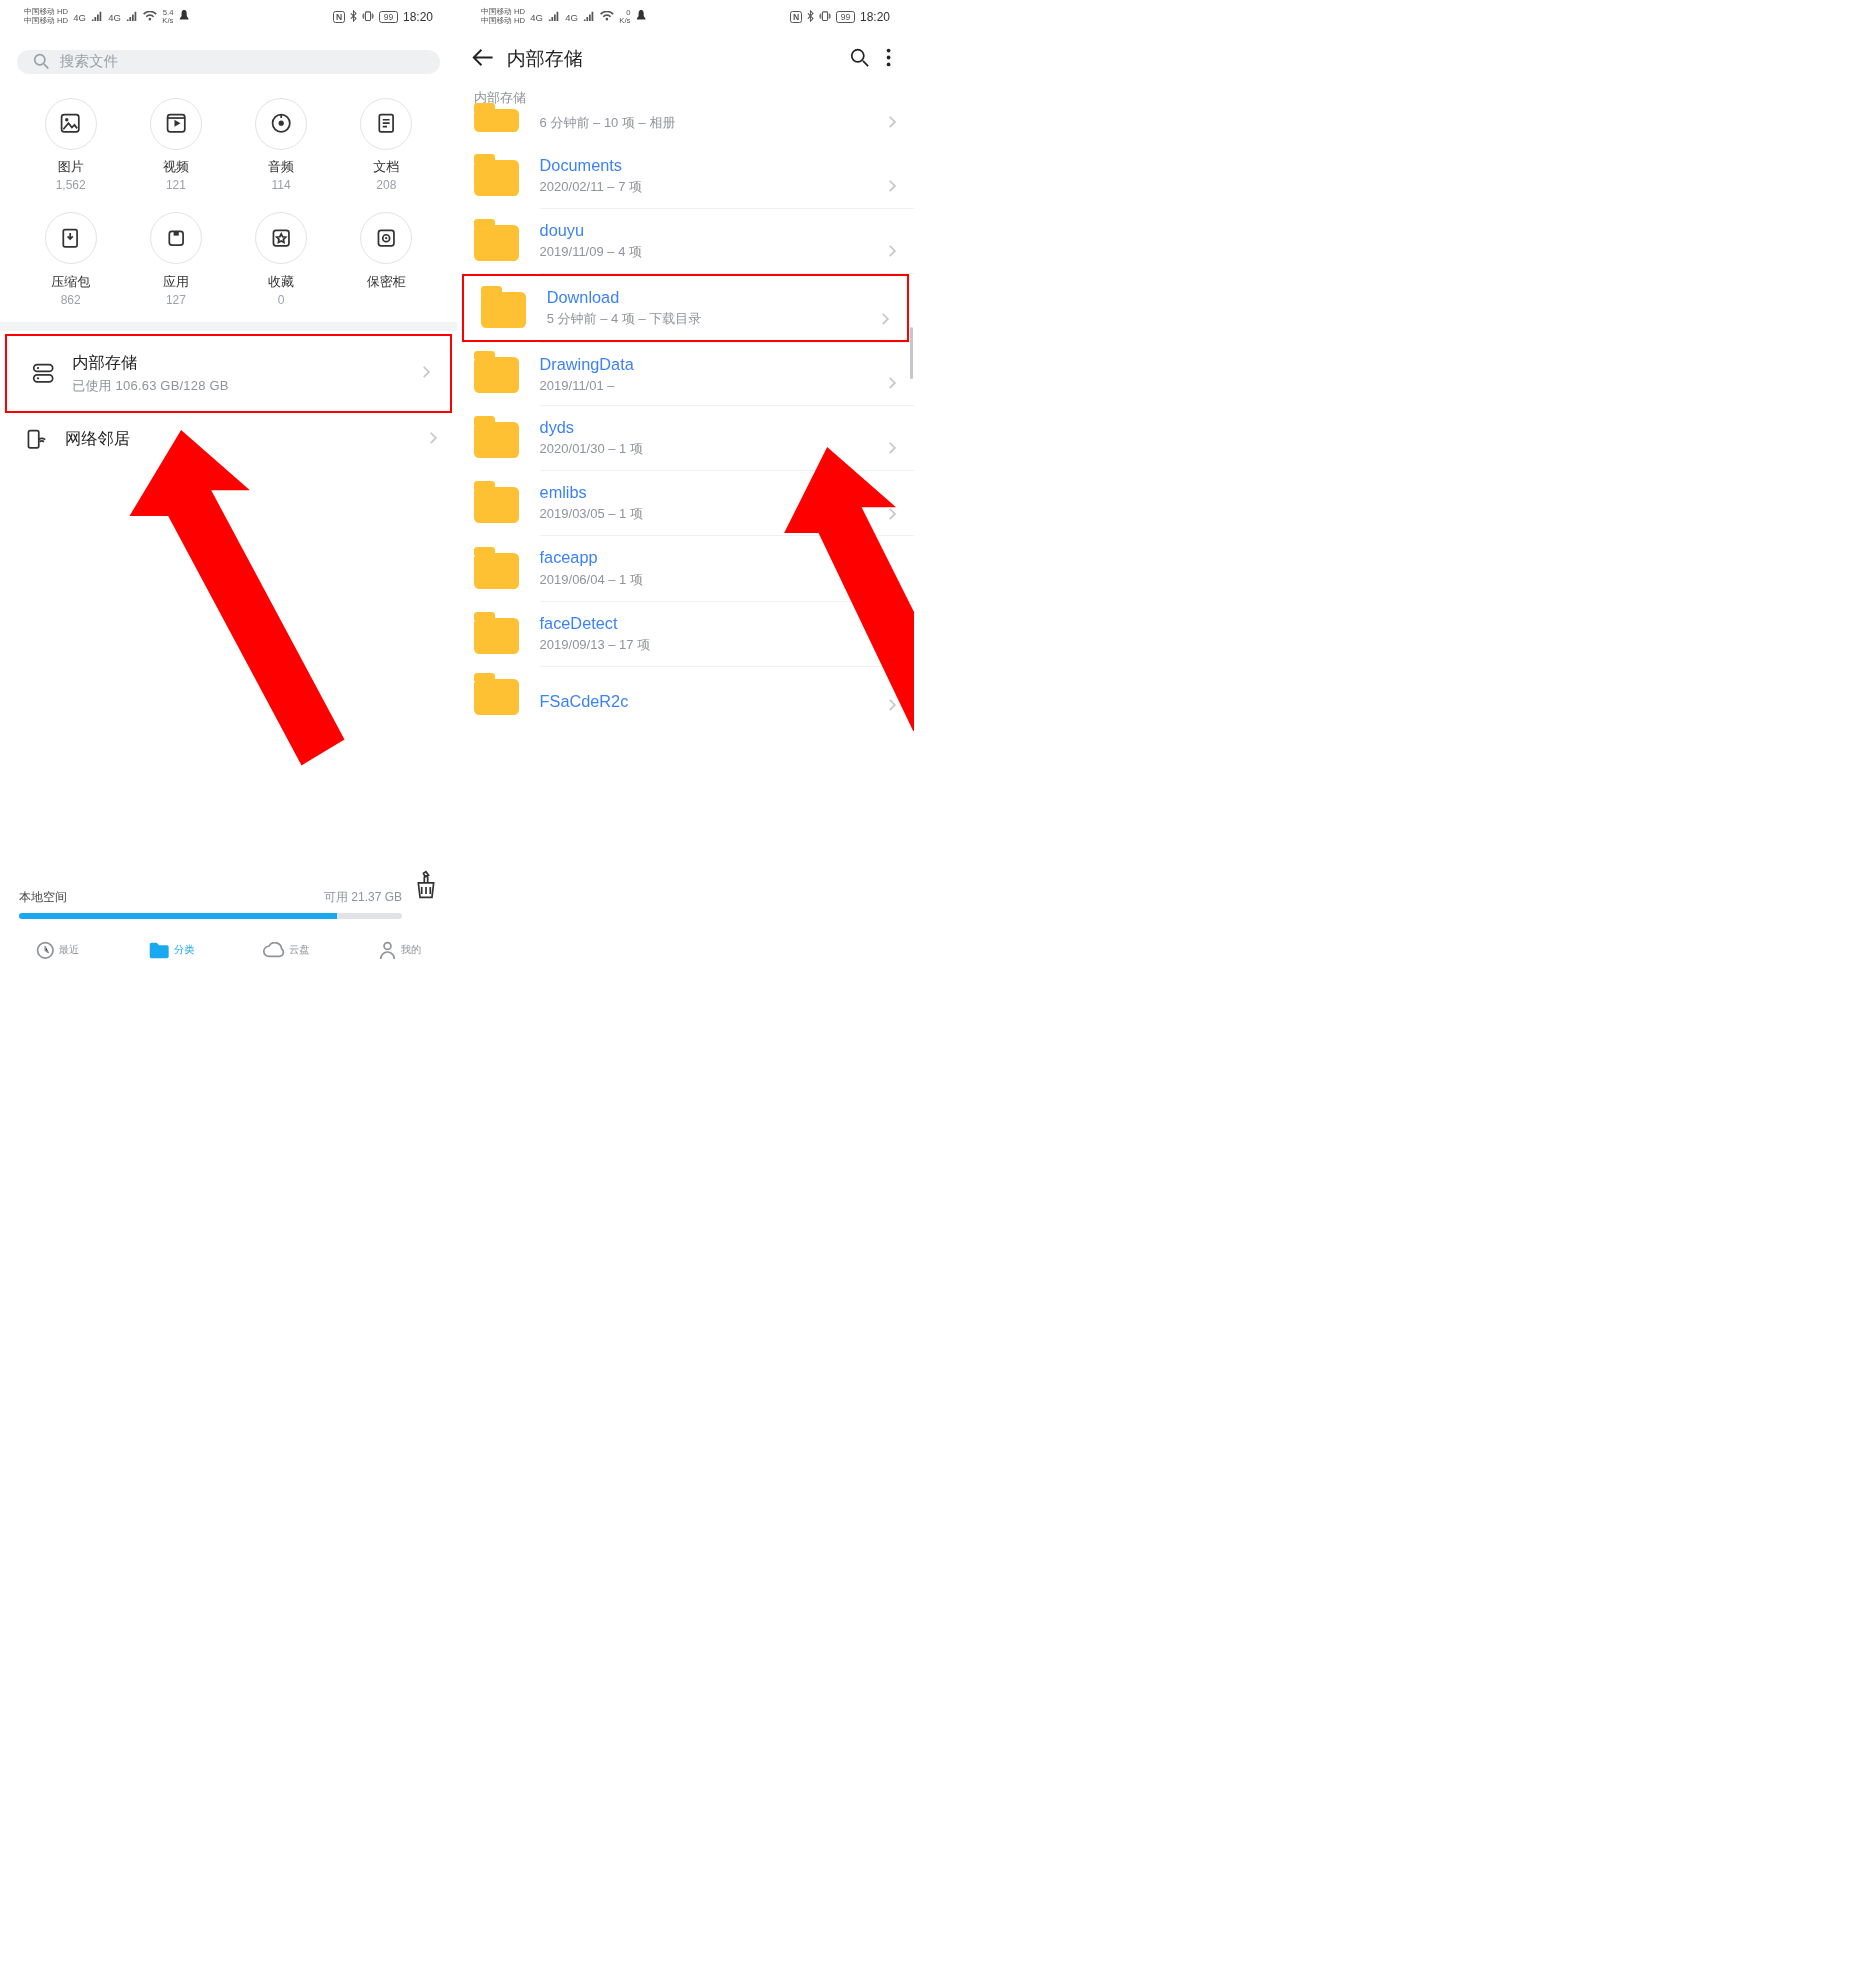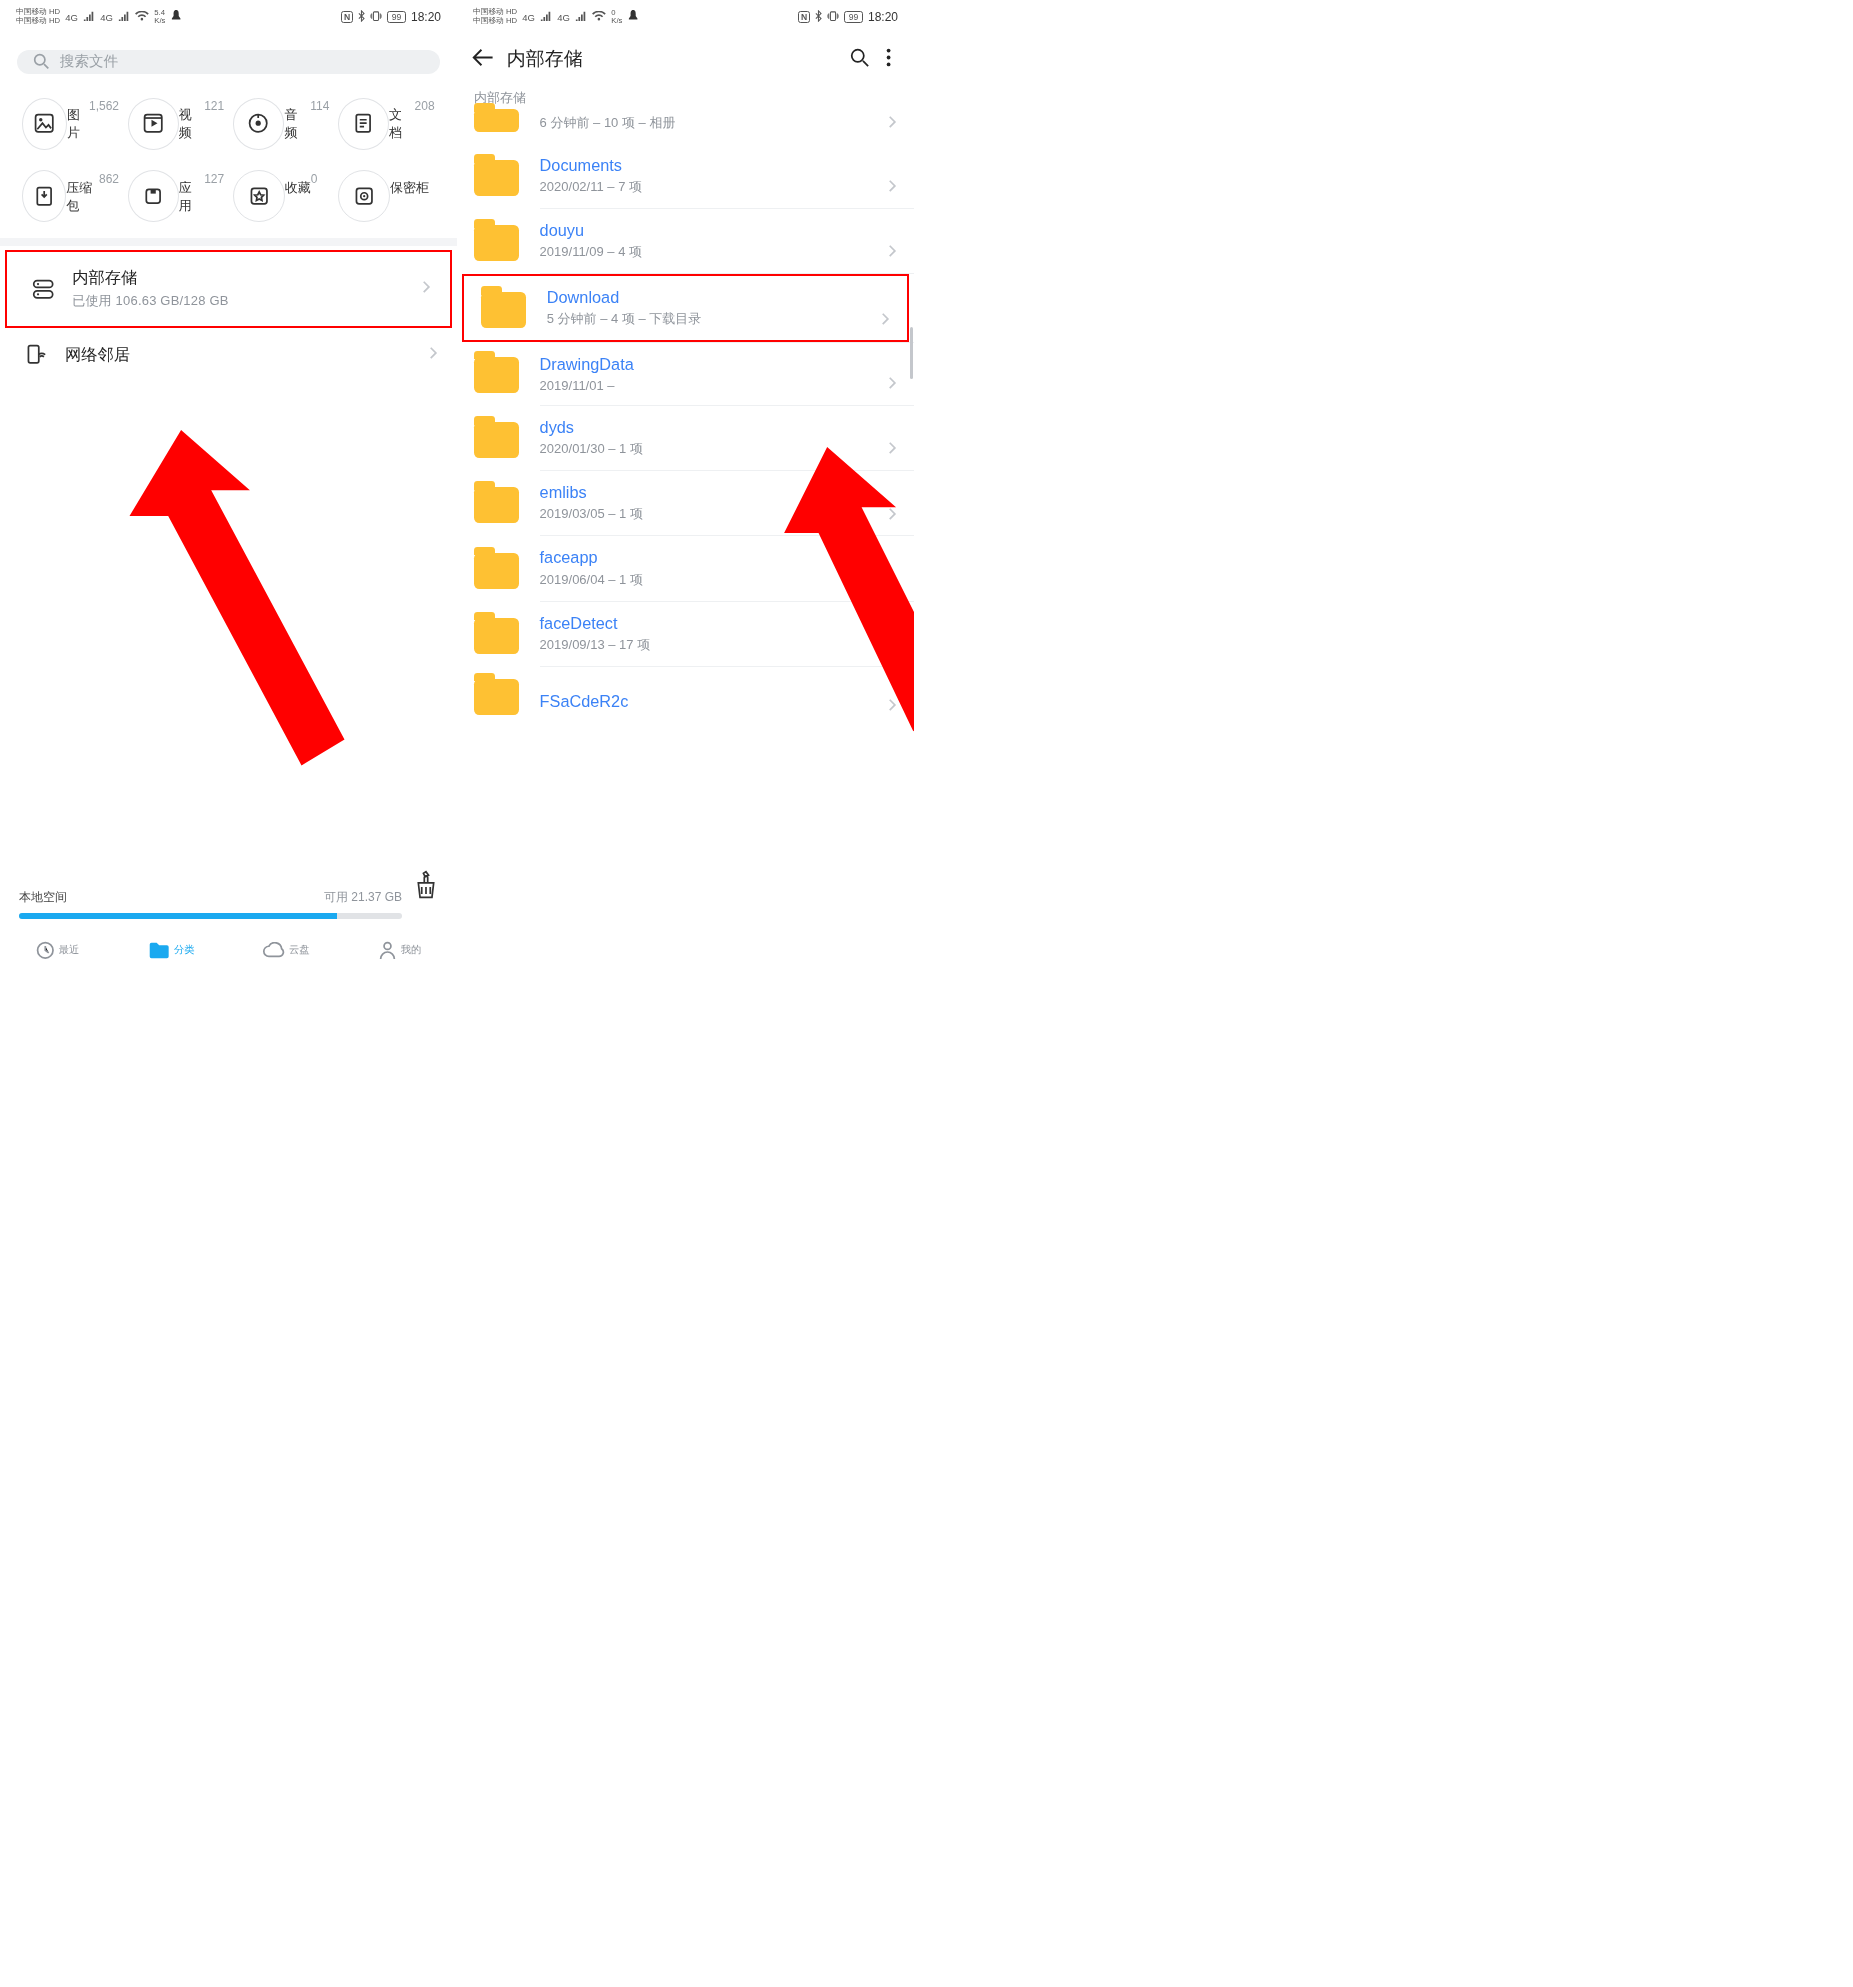--- a/index.html
+++ b/index.html
@@ -17,23 +17,24 @@
     height: 981px;
     background: #fff;
     position: relative;
   }
   
   .statusbar {
     height: 34px;
     display: flex;
     justify-content: space-between;
     align-items: center;
-    padding: 0 16px;
+    padding: 0 24px;
     font-size: 9.5px;
     color: #555;
+    text-align: right;
   }
   .status-left, .status-right { display: flex; align-items: center; gap: 5.2px; }
   .status-left .carrier { font-size: 7.7px; line-height: 8.6px; }
   .status-right .batt { border: 0.9px solid #555; border-radius: 2.6px; padding: 0 3.4px; font-size: 8.6px; }
   .status-right .time { font-size: 12px; color: #333; }
 
   
   .search {
     margin: 15.5px 17px 0;
     height: 24px;
@@ -46,21 +47,21 @@
     font-size: 14.6px;
   }
   .search svg { margin-right: 10.3px; }
 
   .cats {
     display: grid;
     grid-template-columns: repeat(4, 1fr);
     gap: 20.6px 8.6px;
     padding: 24px 22.4px 15.5px;
   }
-  .cat { display: flex; flex-direction: row; align-items: flex-start; }
+  .cat { display: flex; flex-direction: column; align-items: center; }
   .cat .ring {
     width: 52px; height: 52px;
     border: 1.7px solid #e1e3e6;
     border-radius: 50%;
     display: flex; align-items: center; justify-content: center;
   }
   .cat .lbl { margin-top: 8.6px; font-size: 13px; color: #333; }
   .cat .cnt { margin-top: 1.7px; font-size: 12px; color: #9aa0a6; }
 
   .gap-strip { height: 8.6px; background: #f3f4f6; }

